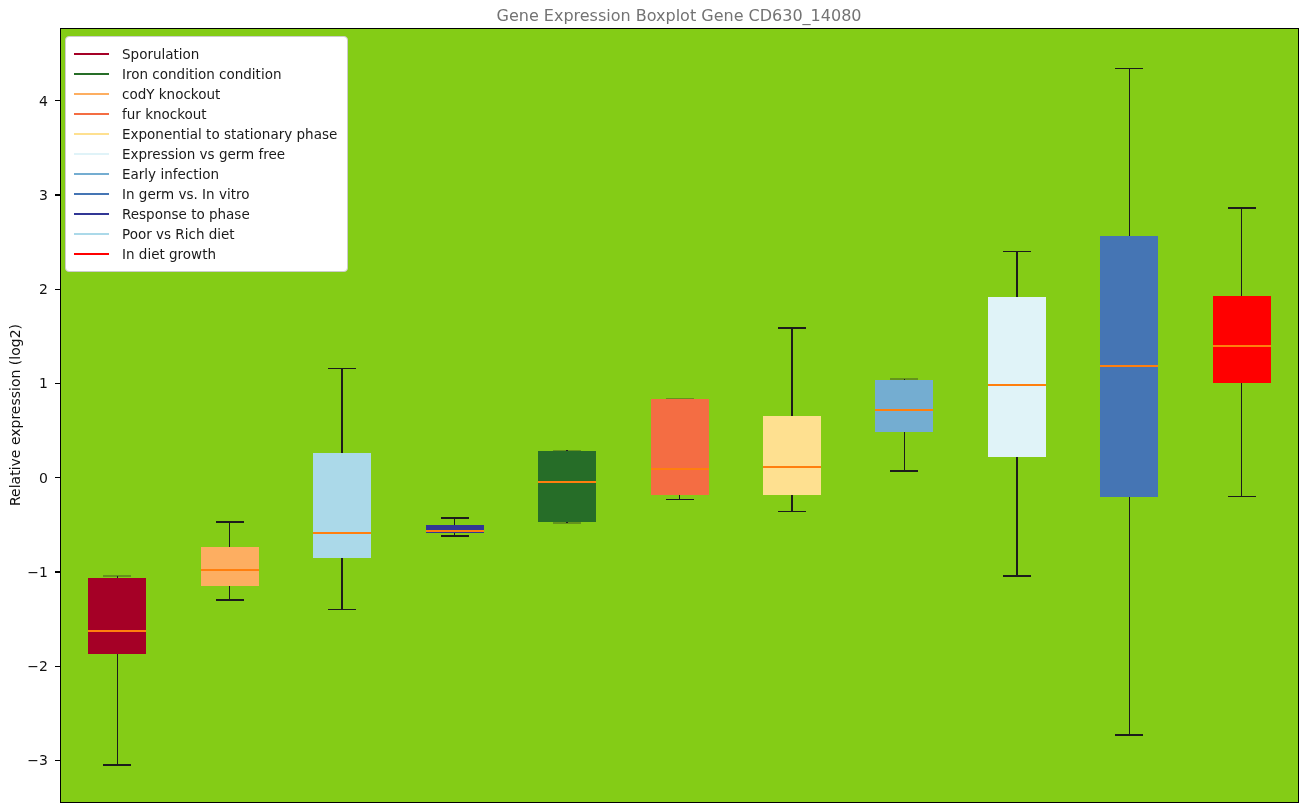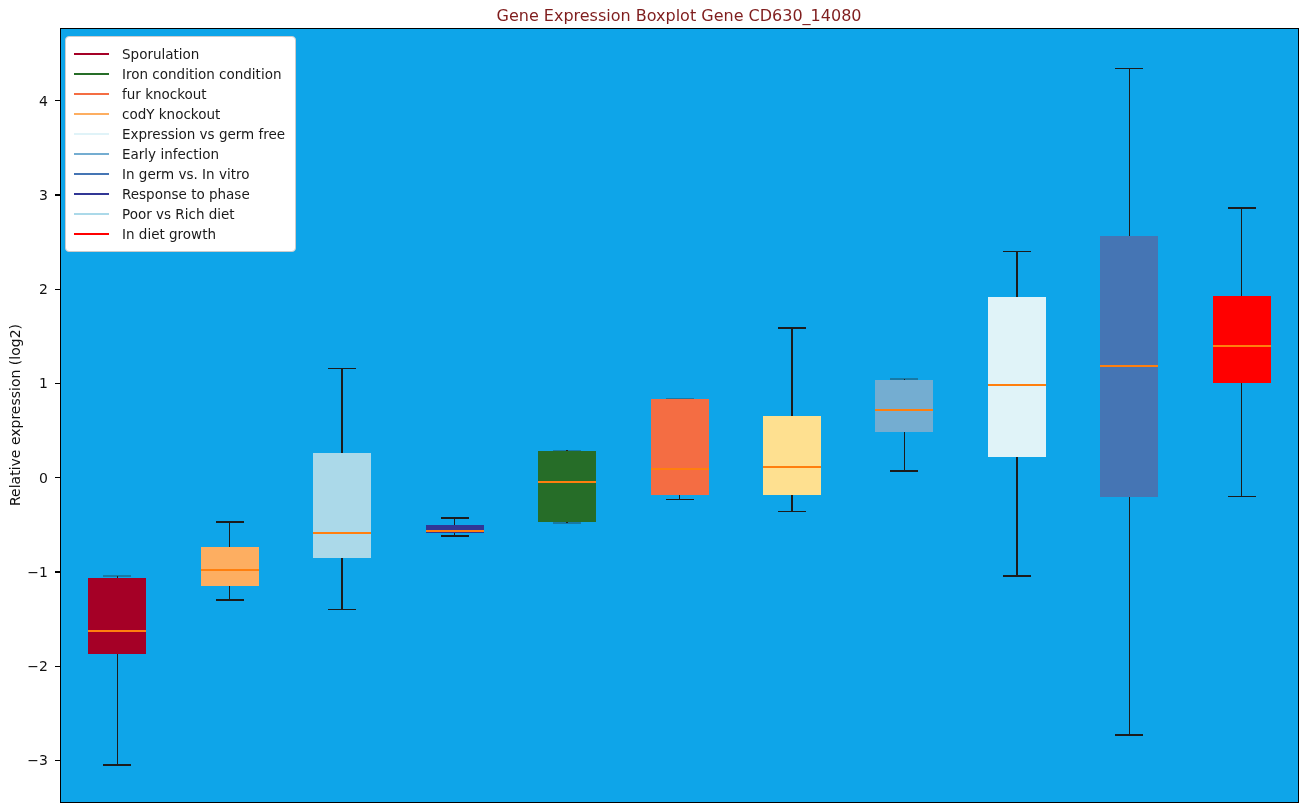--- a/index.html
+++ b/index.html
@@ -6,32 +6,32 @@
   #figure{
     position:relative;
     width:1309px;height:812px;
     background:#ffffff;
     font-family:"DejaVu Sans","Liberation Sans",sans-serif;
     color:#1a1a1a;
     overflow:hidden;
   }
   .title{
     position:absolute;left:60px;top:6px;width:1238px;
-    text-align:center;font-size:16px;color:#7f1d1d;
+    text-align:center;font-size:16px;color:#737373;
   }
   .ylabel{
     position:absolute;left:15px;top:415px;
     transform:translate(-50%,-50%) rotate(-90deg);
     white-space:nowrap;font-size:14px;color:#111111;
   }
   .plot-area{
     position:absolute;left:60px;top:28px;
     width:1237px;height:773px;
     border:1.2px solid #000000;
-    background:#0ea5e9;
+    background:#84cc16;
   }
   .ytick-label{
     position:absolute;left:0;width:48px;height:16px;
     text-align:right;font-size:14px;line-height:16px;color:#111111;
   }
   .ytick-mark{
     position:absolute;width:5px;height:1.3px;background:#000000;
   }
   .legend{
     position:absolute;left:4px;top:7px;
@@ -145,26 +145,30 @@
     <div id="legend" class="legend">
         <div class="legend-row">
           <div class="legend-swatch" style="background: rgb(165, 0, 38);"></div>
           <div class="legend-label">Sporulation</div>
         </div>
         <div class="legend-row">
           <div class="legend-swatch" style="background: rgb(38, 109, 40);"></div>
           <div class="legend-label">Iron condition condition</div>
         </div>
         <div class="legend-row">
+          <div class="legend-swatch" style="background: rgb(253, 174, 97);"></div>
+          <div class="legend-label">codY knockout</div>
+        </div>
+        <div class="legend-row">
           <div class="legend-swatch" style="background: rgb(244, 109, 67);"></div>
           <div class="legend-label">fur knockout</div>
         </div>
         <div class="legend-row">
-          <div class="legend-swatch" style="background: rgb(253, 174, 97);"></div>
-          <div class="legend-label">codY knockout</div>
+          <div class="legend-swatch" style="background: rgb(254, 224, 144);"></div>
+          <div class="legend-label">Exponential to stationary phase</div>
         </div>
         <div class="legend-row">
           <div class="legend-swatch" style="background: rgb(224, 243, 248);"></div>
           <div class="legend-label">Expression vs germ free</div>
         </div>
         <div class="legend-row">
           <div class="legend-swatch" style="background: rgb(116, 173, 209);"></div>
           <div class="legend-label">Early infection</div>
         </div>
         <div class="legend-row">

